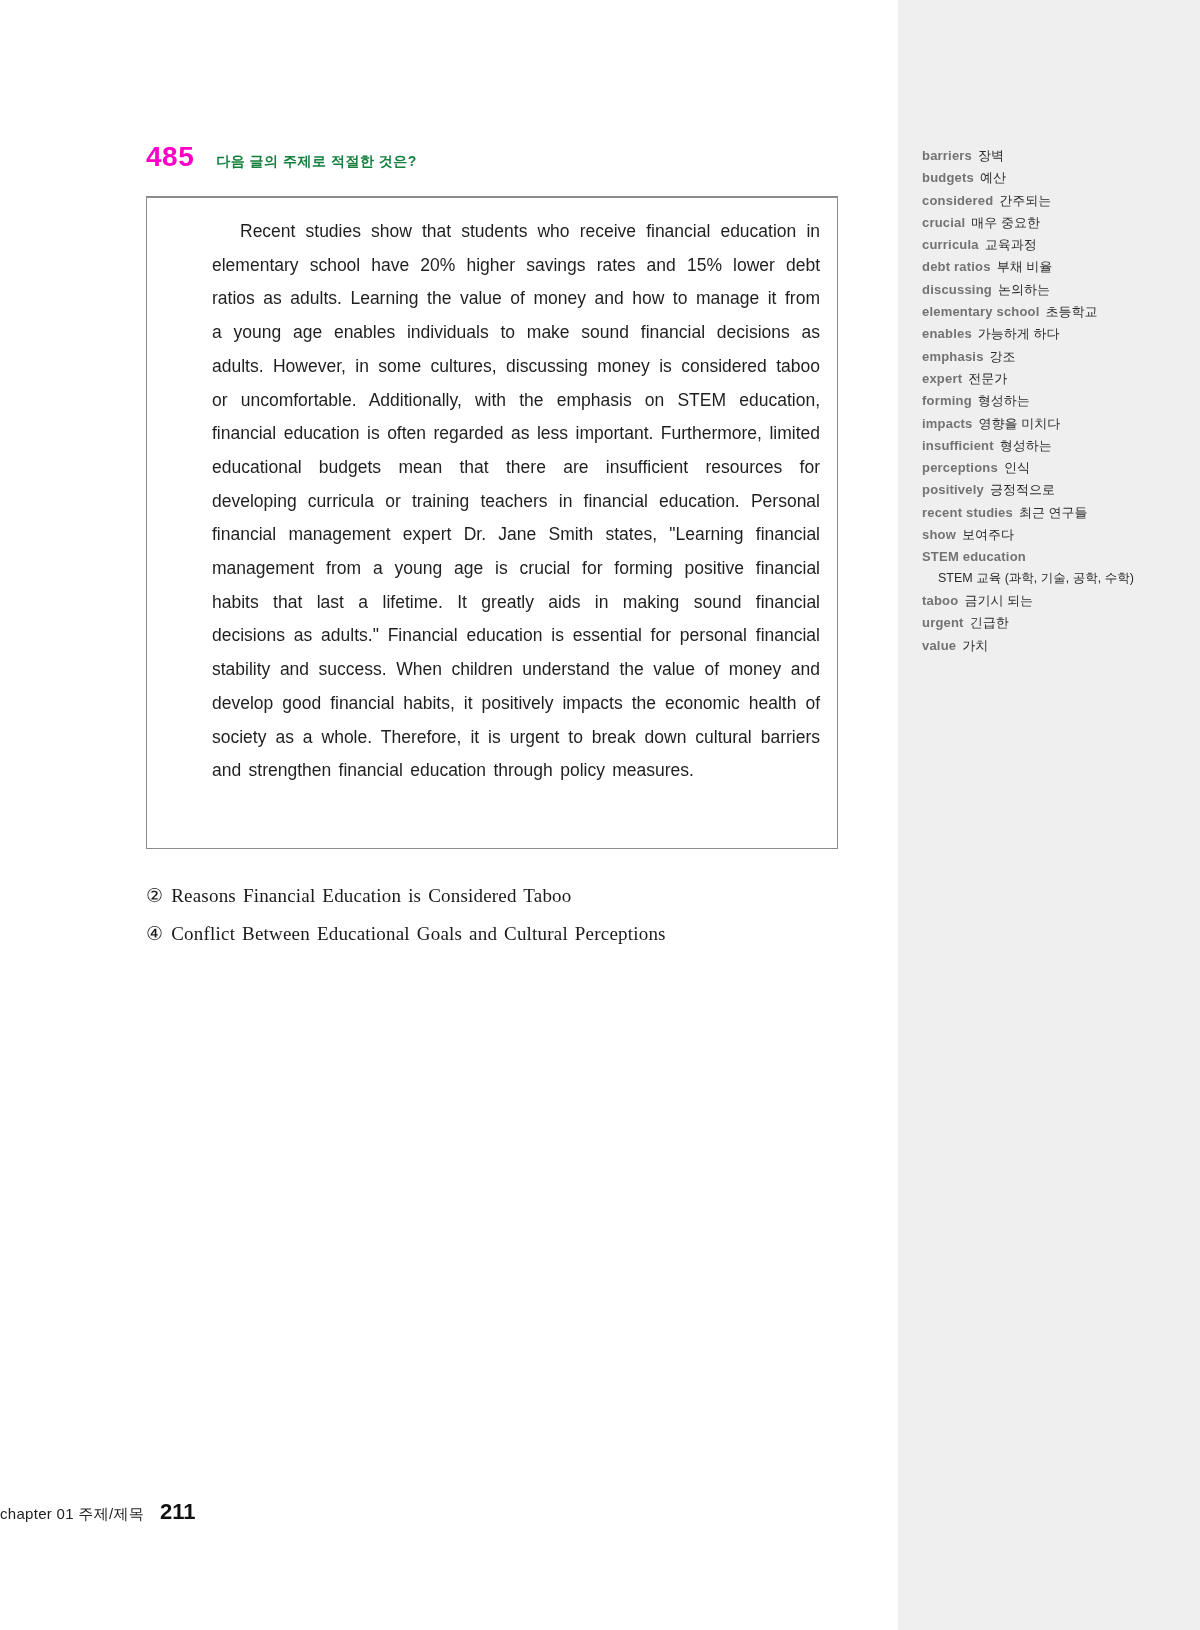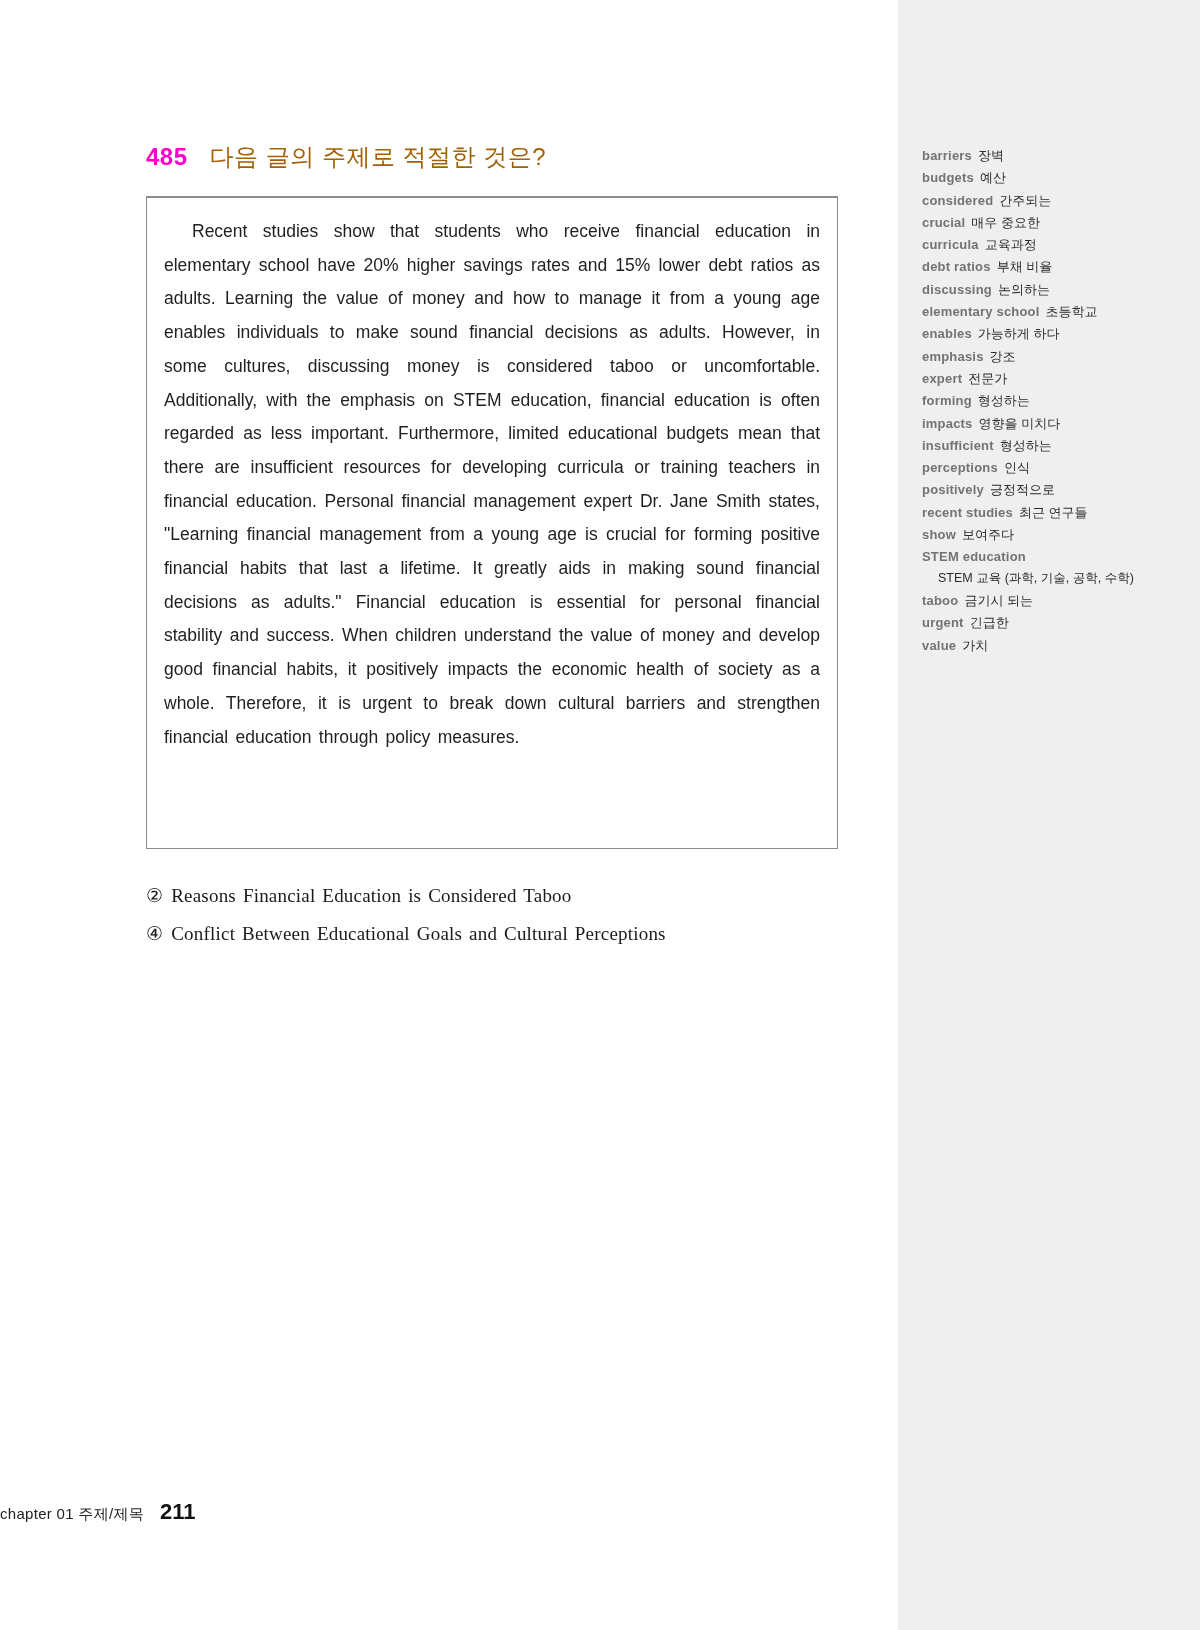--- a/index.html
+++ b/index.html
@@ -16,43 +16,44 @@
     position:absolute; left:898px; top:0;
     width:302px; height:1630px;
     background:#efefef;
   }
   
   .q-header {
     position:absolute; left:146px; top:141px;
     display:flex; align-items:baseline; gap:22px;
   }
   .q-number {
-    font-size:24px; font-weight:bold; letter-spacing:0.5px;
+    font-size:28px; font-weight:bold; letter-spacing:0.5px;
     color:#ff00c8;
     font-family:"Liberation Sans", sans-serif;
   }
   .q-title {
-    font-size:24px; font-weight:normal; color:#a16207;
+    font-size:14px; font-weight:bold; color:#15803d;
     letter-spacing:0.5px;
   }
   
   .passage-box {
     position:absolute; left:146px; top:196px;
     width:692px; height:653px;
     border:1px solid #8c8c8c;
     border-top-width:2px;
     background:#ffffff;
     padding:17px 17px 0 17px;
   }
   .passage-text {
     font-size:17.5px; line-height:33.7px;
     text-align:justify;
     text-indent:28px;
     word-spacing:2.5px;
     color:#1f1f1f;
+    margin-left:48px;
   }
   
   .choices {
     position:absolute; left:146px; top:884px;
     font-family:"Liberation Serif", "DejaVu Serif", serif;
     font-size:19px; color:#1a1a1a;
   }
   .choice { margin-bottom:14.5px; letter-spacing:0.2px; word-spacing:2px; }
   .choice-marker { margin-right:8px; }
   

